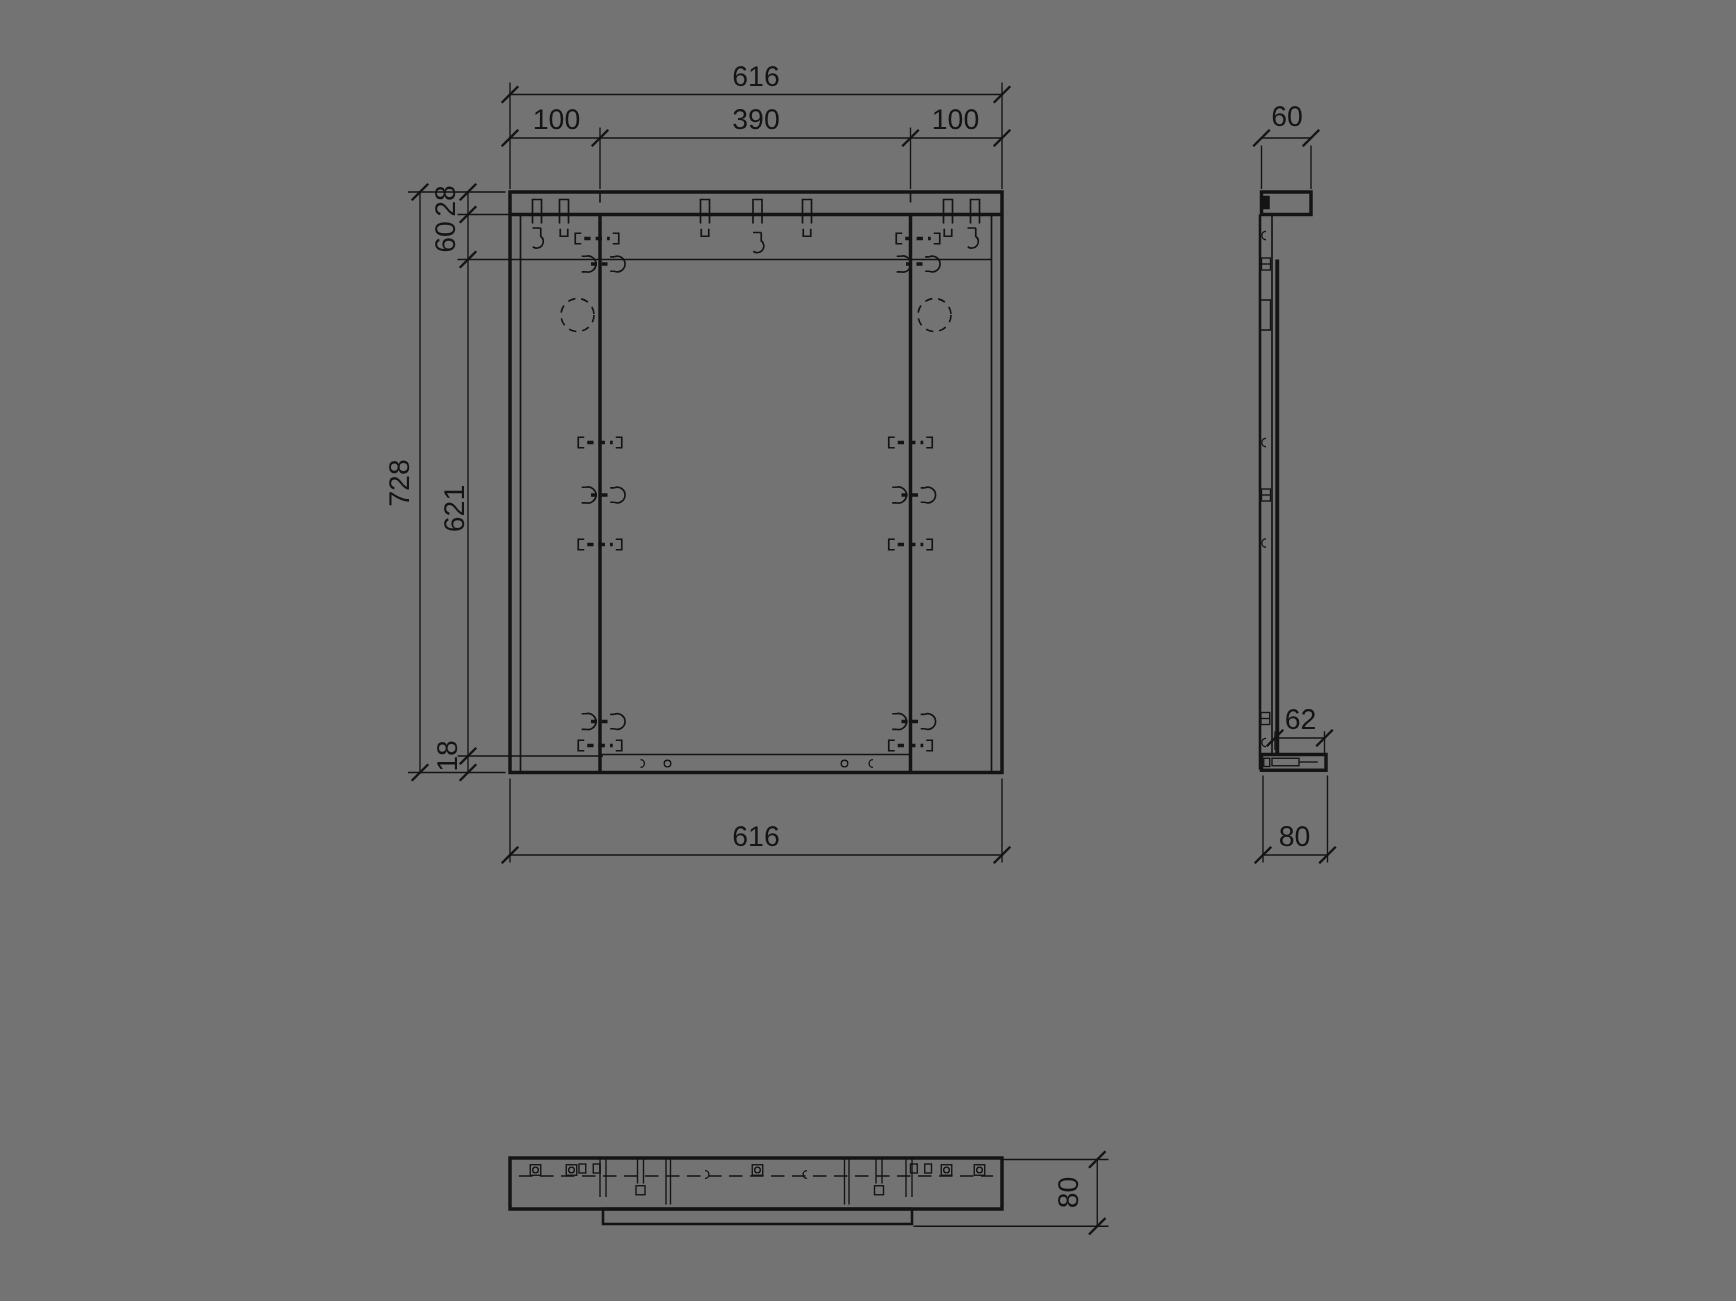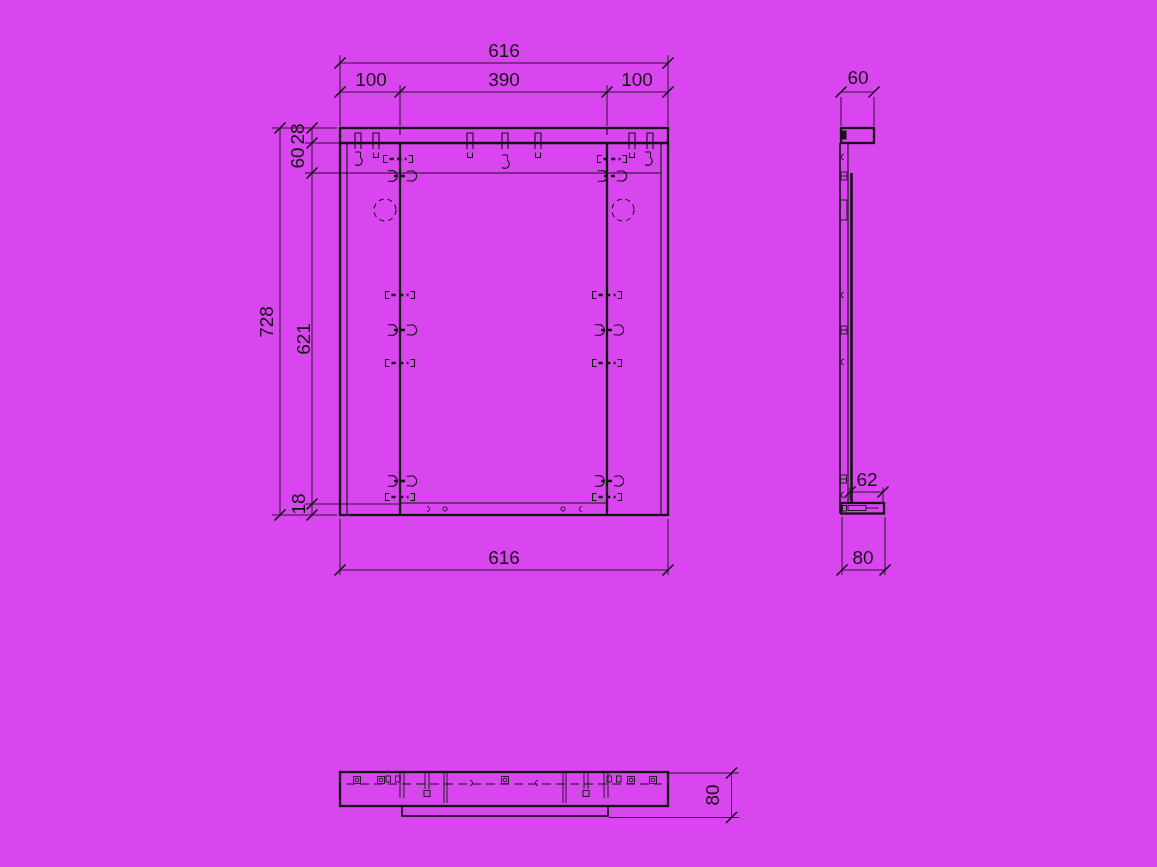--- a/index.html
+++ b/index.html
@@ -1,16 +1,16 @@
 <!DOCTYPE html>
 <html><head>
 <meta charset="utf-8">
 <style>
   html,body{margin:0;padding:0;background:#ffffff;}
-  .canvas{position:relative;width:1157px;height:867px;background:#d946ef;overflow:hidden;
+  .canvas{position:relative;width:1157px;height:867px;background:#737373;overflow:hidden;
           font-family:"Liberation Sans", sans-serif;}
   svg text{font-family:"Liberation Sans", sans-serif;font-size:19px;fill:#141414;}
   .ln  {stroke:#141414;fill:none}
   .w09 {stroke-width:0.9}
   .w1  {stroke-width:1.1}
   .w17 {stroke-width:1.7}
   .w22 {stroke-width:2.3}
   .w26 {stroke-width:2.6}
 </style>
 </head>

